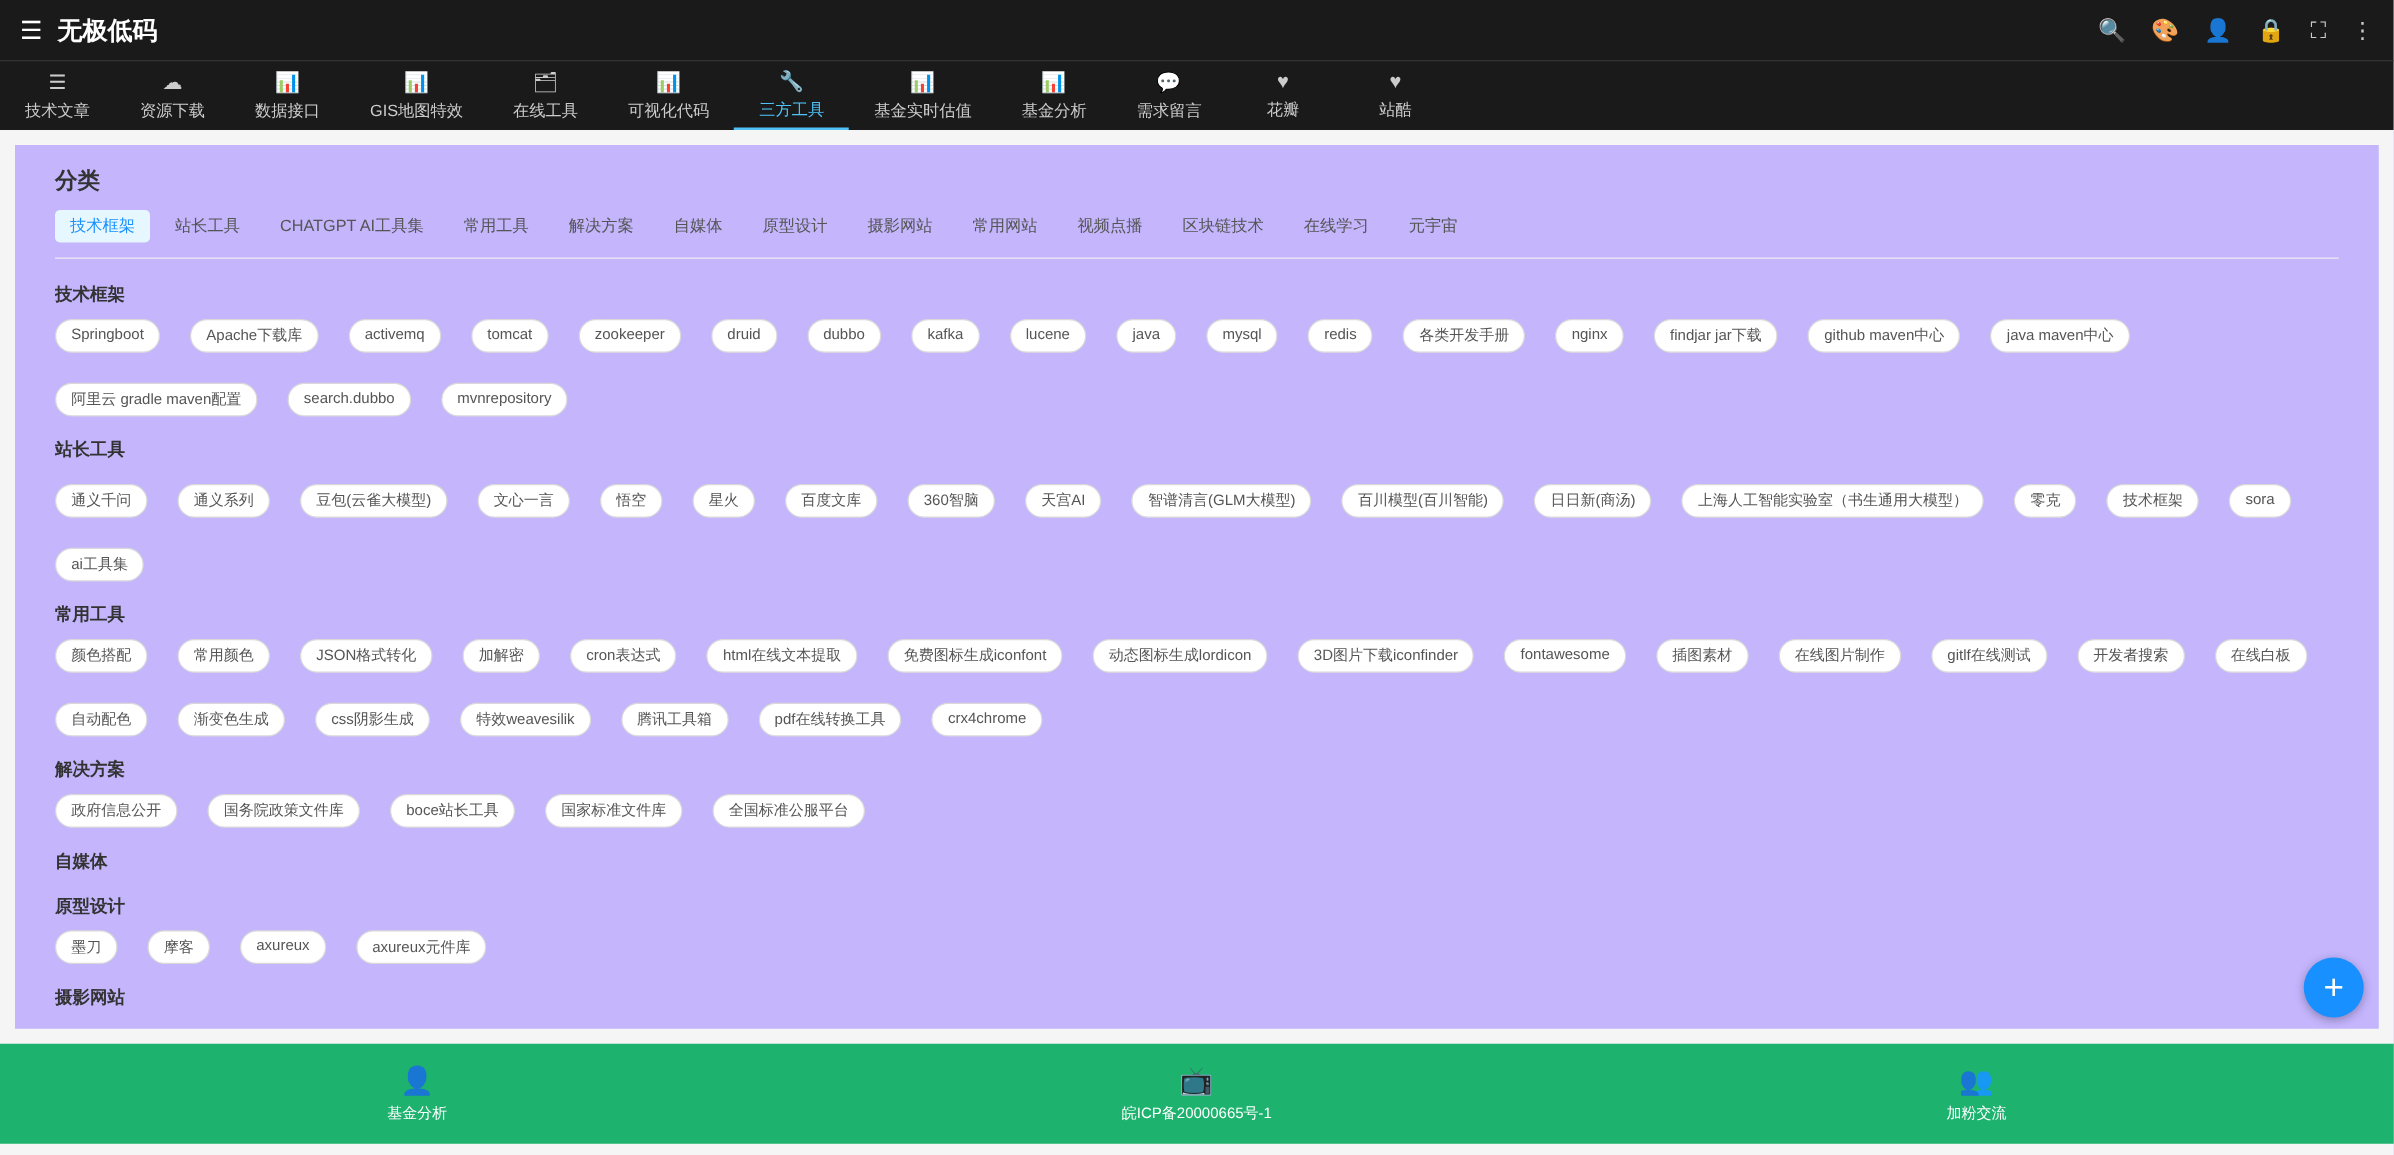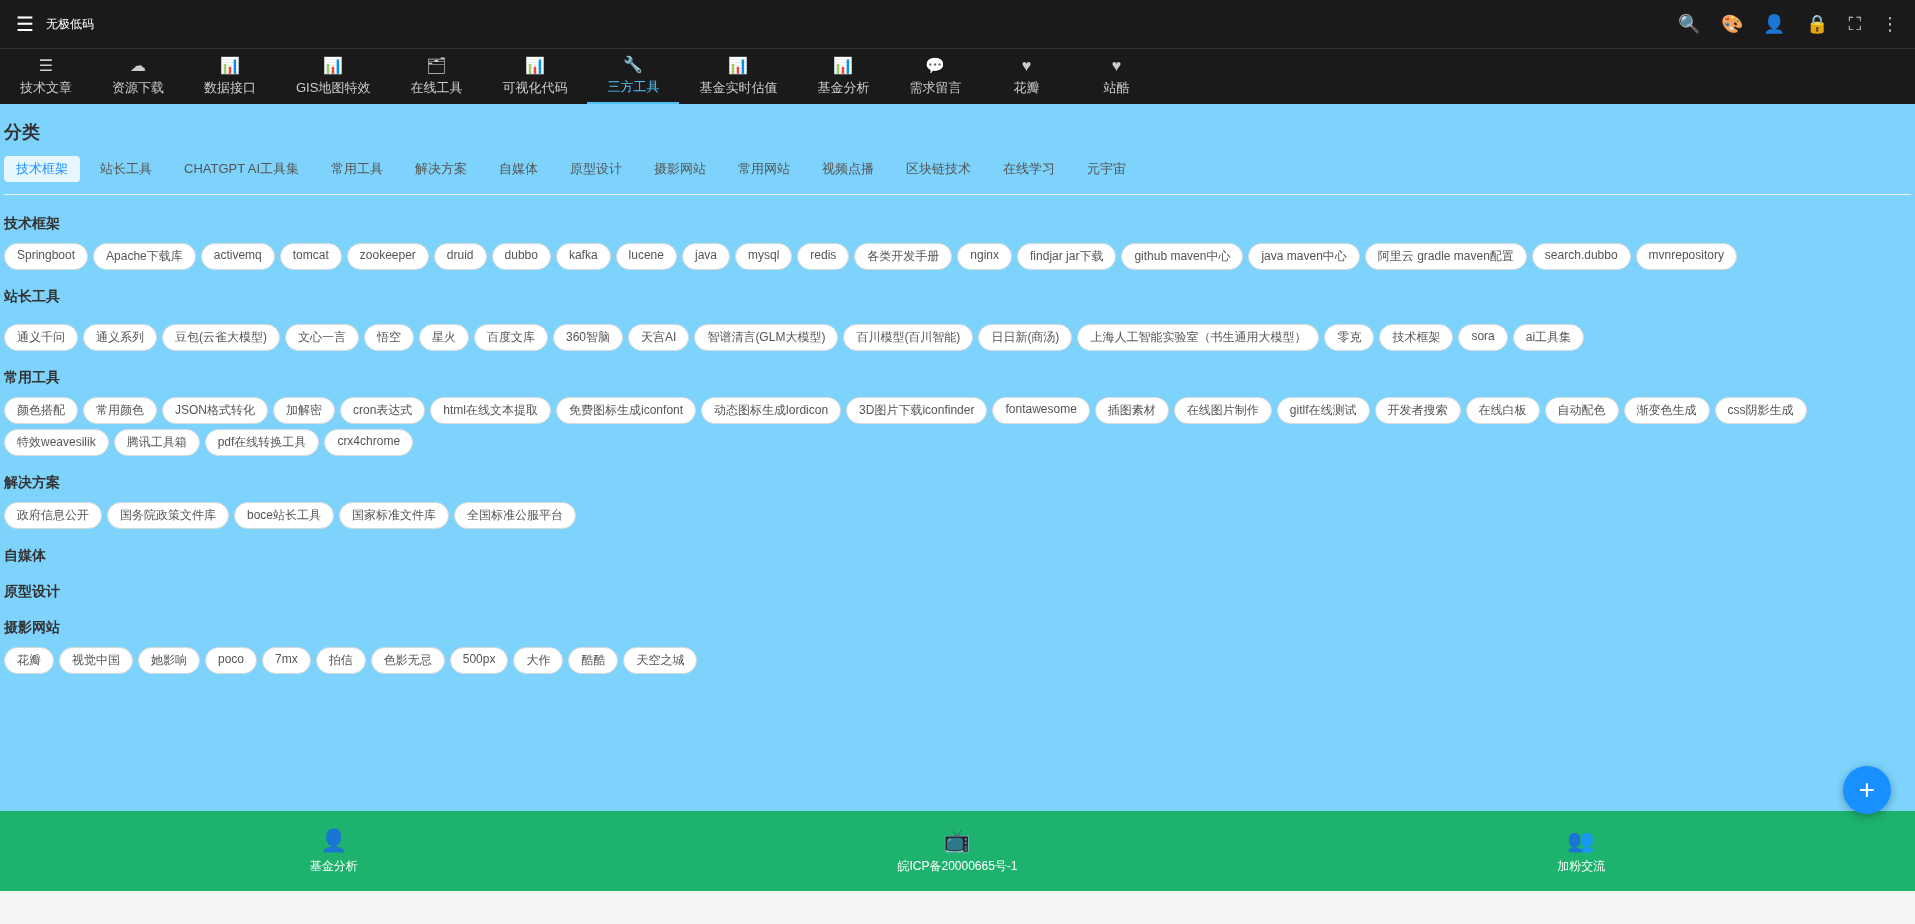--- a/index.html
+++ b/index.html
@@ -42,23 +42,23 @@
       font-size: 13px;
       gap: 4px;
       white-space: nowrap;
       min-width: 90px;
     }
     .cat-item.active { color: #4fc3f7; border-bottom: 2px solid #4fc3f7; }
     .cat-icon { font-size: 16px; }
 
     
     .main-content {
-      background: #7dd3fc;
-      margin: 0;
-      padding: 16px 4px;
+      background: #c4b5fd;
+      margin: 12px;
+      padding: 16px 32px;
       min-height: 580px;
     }
 
     .section-title { font-size: 18px; font-weight: bold; color: #333; margin-bottom: 12px; }
 
     
     .filter-tabs {
       display: flex;
       flex-wrap: wrap;
       gap: 8px;
@@ -72,21 +72,21 @@
       font-size: 13px;
       cursor: pointer;
       color: #555;
       background: transparent;
     }
     .filter-tab.active { color: #1890ff; background: #e6f7ff; }
 
     
     .tag-section { margin-bottom: 18px; }
     .tag-section-title { font-size: 14px; font-weight: bold; color: #333; margin-bottom: 10px; }
-    .tag-list { display: flex; flex-wrap: wrap; gap: 5px; }
+    .tag-list { display: flex; flex-wrap: wrap; gap: 24px; }
     .tag {
       padding: 4px 12px;
       border: 1px solid #d9d9d9;
       border-radius: 16px;
       font-size: 12px;
       color: #555;
       cursor: pointer;
       background: #fff;
       white-space: nowrap;
     }
@@ -137,21 +137,21 @@
       cursor: pointer;
       box-shadow: 0 2px 8px rgba(0,0,0,0.3);
     }
   </style>
 </head>
 <body>
 
 <div class="top-nav">
   <div class="top-nav-left">
     <span class="hamburger">☰</span>
-    <span style="font-size:12px;font-weight:normal;">无极低码</span>
+    <span style="font-size:20px;font-weight:bold;">无极低码</span>
   </div>
   <div class="top-nav-right">
     <span style="font-size:18px;cursor:pointer;">🔍</span>
     <span style="font-size:18px;cursor:pointer;">🎨</span>
     <span style="font-size:18px;cursor:pointer;">👤</span>
     <span style="font-size:18px;cursor:pointer;">🔒</span>
     <span style="font-size:18px;cursor:pointer;">⛶</span>
     <span style="font-size:18px;cursor:pointer;">⋮</span>
   </div>
 </div>
@@ -311,20 +311,26 @@
           <span class="tag">boce站长工具</span>
           <span class="tag">国家标准文件库</span>
           <span class="tag">全国标准公服平台</span>
         </div>
       </div>
       <div class="tag-section">
         <div class="tag-section-title">自媒体</div>
       </div>
       <div class="tag-section">
         <div class="tag-section-title">原型设计</div>
+        <div class="tag-list">
+          <span class="tag">墨刀</span>
+          <span class="tag">摩客</span>
+          <span class="tag">axureux</span>
+          <span class="tag">axureux元件库</span>
+        </div>
       </div>
       <div class="tag-section">
         <div class="tag-section-title">摄影网站</div>
         <div class="tag-list">
           <span class="tag">花瓣</span>
           <span class="tag">视觉中国</span>
           <span class="tag">她影响</span>
           <span class="tag">poco</span>
           <span class="tag">7mx</span>
           <span class="tag">拍信</span>

